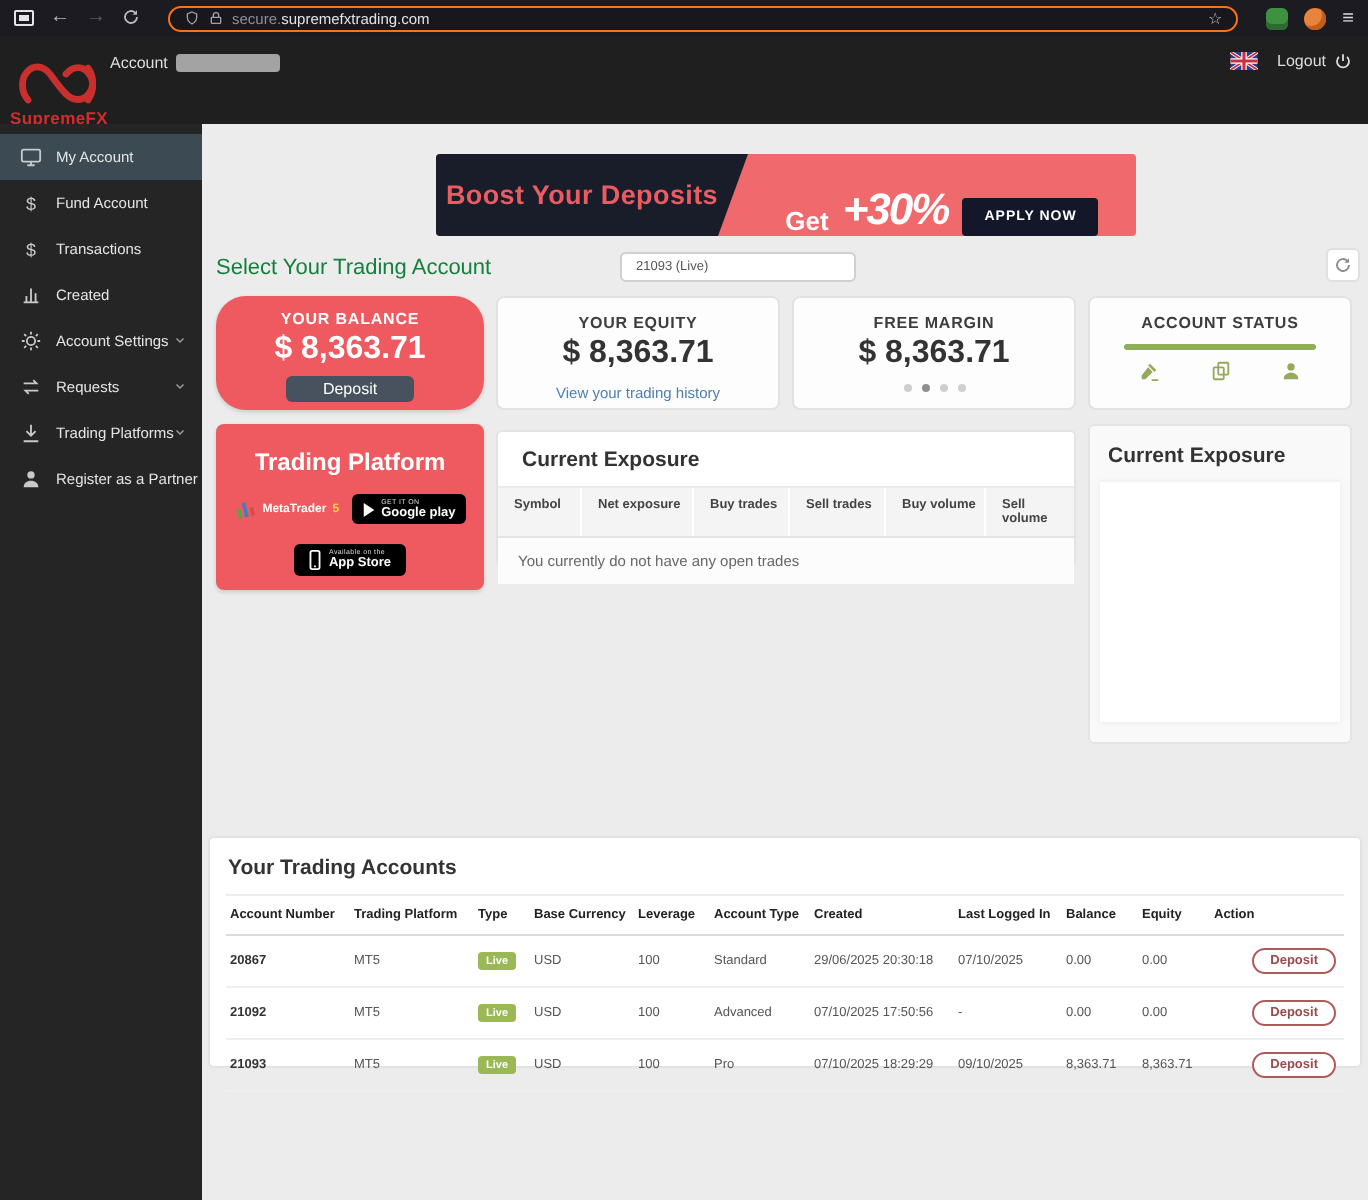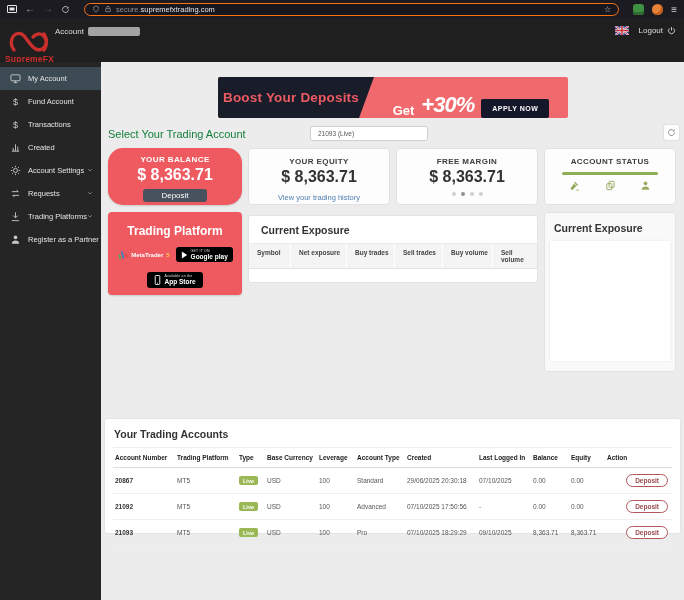--- a/index.html
+++ b/index.html
@@ -346,20 +346,21 @@
   <div class="exposure-card">
     <div class="exposure-title">Current Exposure</div>
     <div class="exp-head">
       <div class="exp-th">Symbol</div>
       <div class="exp-th">Net exposure</div>
       <div class="exp-th">Buy trades</div>
       <div class="exp-th">Sell trades</div>
       <div class="exp-th">Buy volume</div>
       <div class="exp-th">Sell volume</div>
     </div>
+    <div class="exp-empty">You currently do not have any open trades</div>
   </div>
 
   <div class="exposure-panel">
     <div class="exposure-title">Current Exposure</div>
     <div class="panel-body"></div>
   </div>
 
   <div class="accounts-card">
     <div class="accounts-title">Your Trading Accounts</div>
     <table class="accounts">

